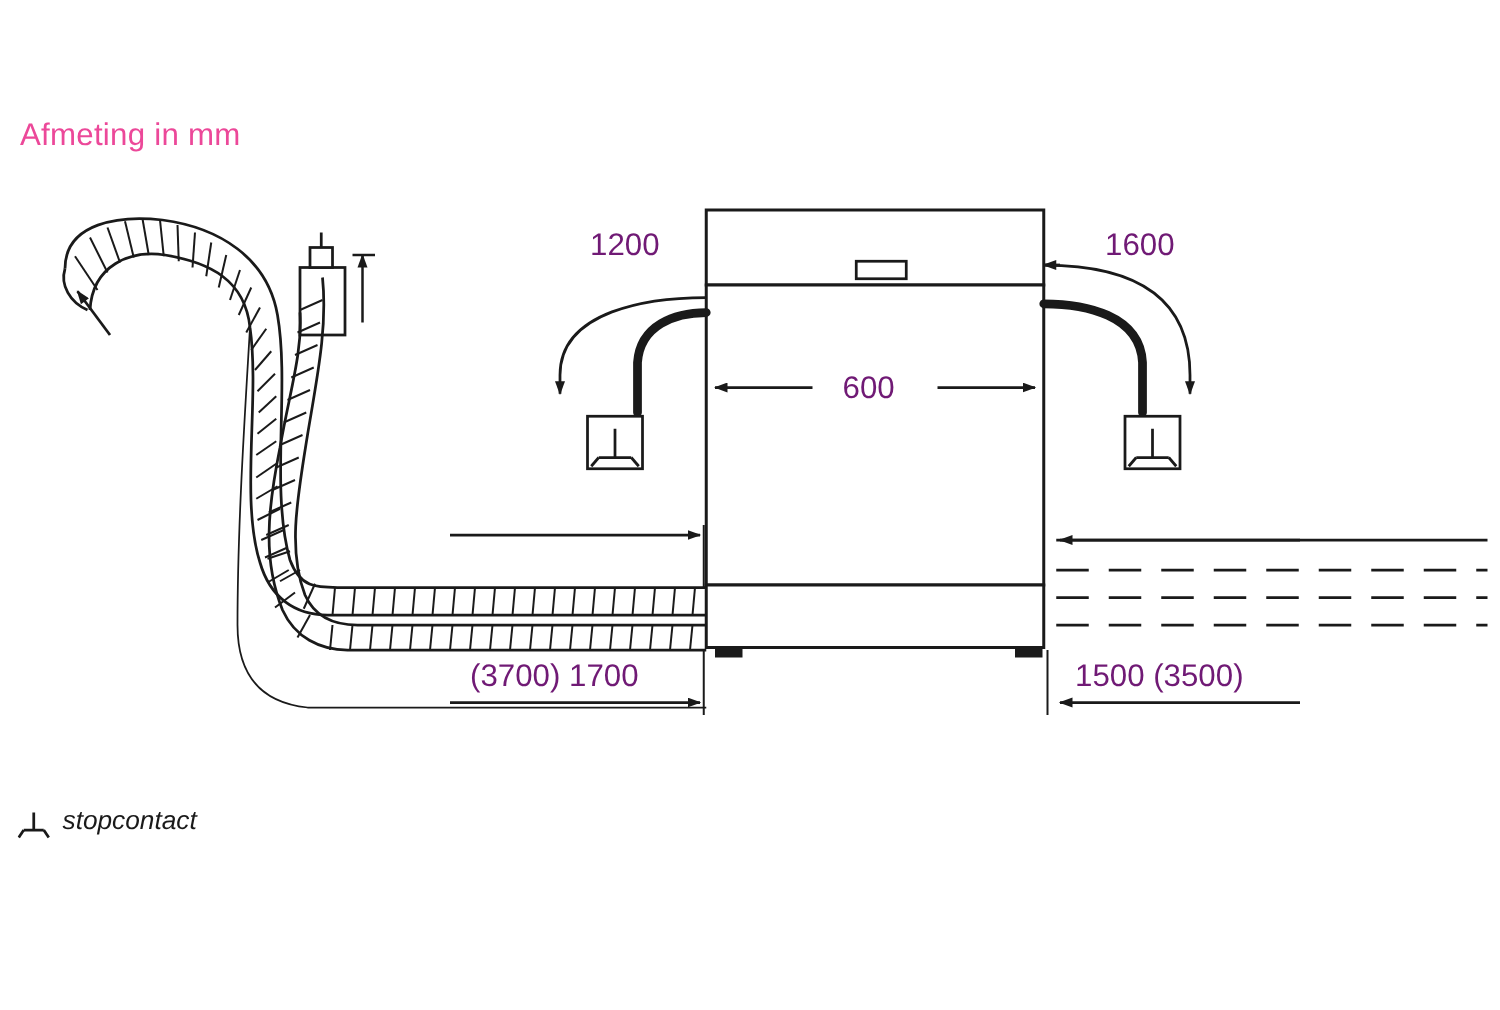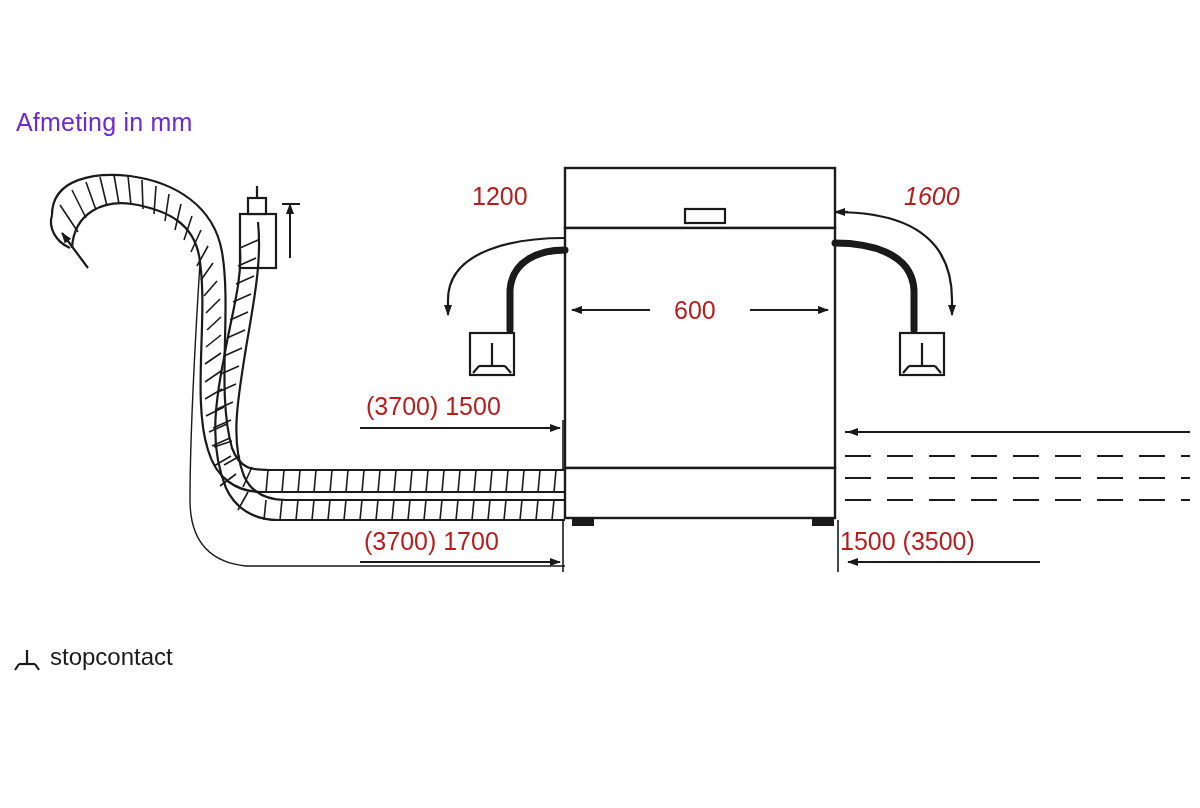--- a/index.html
+++ b/index.html
@@ -17,53 +17,53 @@
   }
   #diagram-root {
     position: absolute;
     inset: 0;
   }
   .title-text {
     position: absolute;
     left: 16px;
     top: 94px;
     font-size: 25px;
-    color: #6d28d9;
+    color: #ec4899;
     letter-spacing: 0.2px;
     white-space: nowrap;
-    margin-top: 14px;
   }
   .legend {
     position: absolute;
     left: 14px;
     top: 640px;
-    font-size: 24px;
+    font-size: 21px;
     line-height: 34px;
     color: #1a1a1a;
+    font-style: italic;
   }
   .legend-row {
     display: flex;
     align-items: center;
     gap: 10px;
     white-space: nowrap;
   }
   .legend-row .legend-label {
     display: inline-block;
   }
   .socket-glyph {
     width: 26px;
     height: 26px;
     display: inline-block;
     position: relative;
     top: 2px;
   }
   .dim-label {
     position: absolute;
     font-size: 25px;
-    color: #b91c1c;
+    color: #701a75;
     white-space: nowrap;
   }
   svg.layer {
     position: absolute;
     left: 0;
     top: 0;
     width: 1200px;
     height: 808px;
   }
 </style>
@@ -262,25 +262,24 @@
       <line x1="1040" y1="432" x2="848" y2="432" stroke="#1a1a1a" stroke-width="2.2" marker-end="url(#arrow)"></line>
     </g>
     <g>
       <line x1="1040" y1="562" x2="848" y2="562" stroke="#1a1a1a" stroke-width="2.2" marker-end="url(#arrow)"></line>
       <line x1="838" y1="520" x2="838" y2="572" stroke="#1a1a1a" stroke-width="1.6"></line>
     </g>
 
   </svg>
 
   <div class="dim-label" style="left:472px; top:182px;">1200</div>
-  <div class="dim-label" style="left:904px; top:182px;font-style:italic;">1600</div>
+  <div class="dim-label" style="left:884px; top:182px;">1600</div>
   <div class="dim-label" style="left:674px; top:296px;">600</div>
-  <div class="dim-label" style="left:366px; top:392px;">(3700) 1500</div>
-  <div class="dim-label" style="left:364px; top:527px;">(3700) 1700</div>
-  <div class="dim-label" style="left:840px; top:527px;text-align:center;">1500 (3500)</div>
+  <div class="dim-label" style="left:376px; top:527px;">(3700) 1700</div>
+  <div class="dim-label" style="left:860px; top:527px;text-align:center;">1500 (3500)</div>
 
   <div class="legend">
     <div class="legend-row">
       <span class="socket-glyph">
         <svg viewBox="0 0 26 26" width="26" height="26">
           <line x1="13" y1="4" x2="13" y2="18" stroke="#1a1a1a" stroke-width="2.2"></line>
           <line x1="5" y1="18" x2="21" y2="18" stroke="#1a1a1a" stroke-width="2.2"></line>
           <line x1="5" y1="18" x2="1" y2="24" stroke="#1a1a1a" stroke-width="2.2"></line>
           <line x1="21" y1="18" x2="25" y2="24" stroke="#1a1a1a" stroke-width="2.2"></line>
         </svg>

